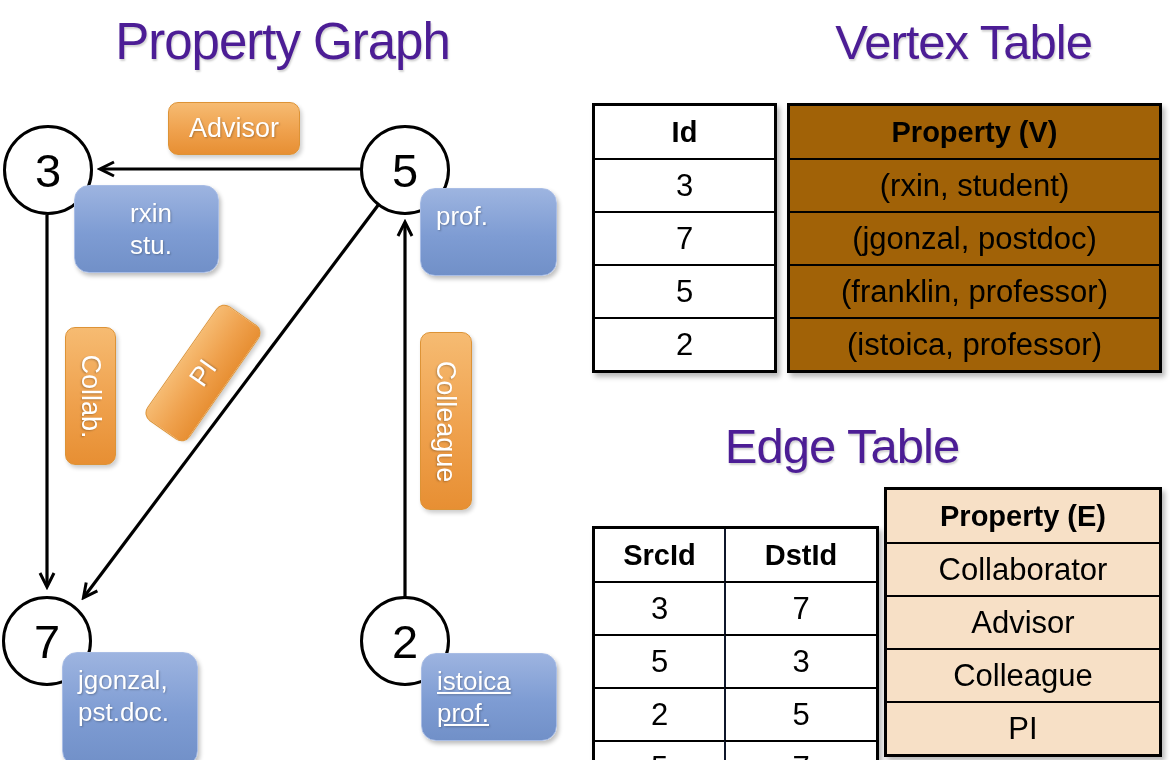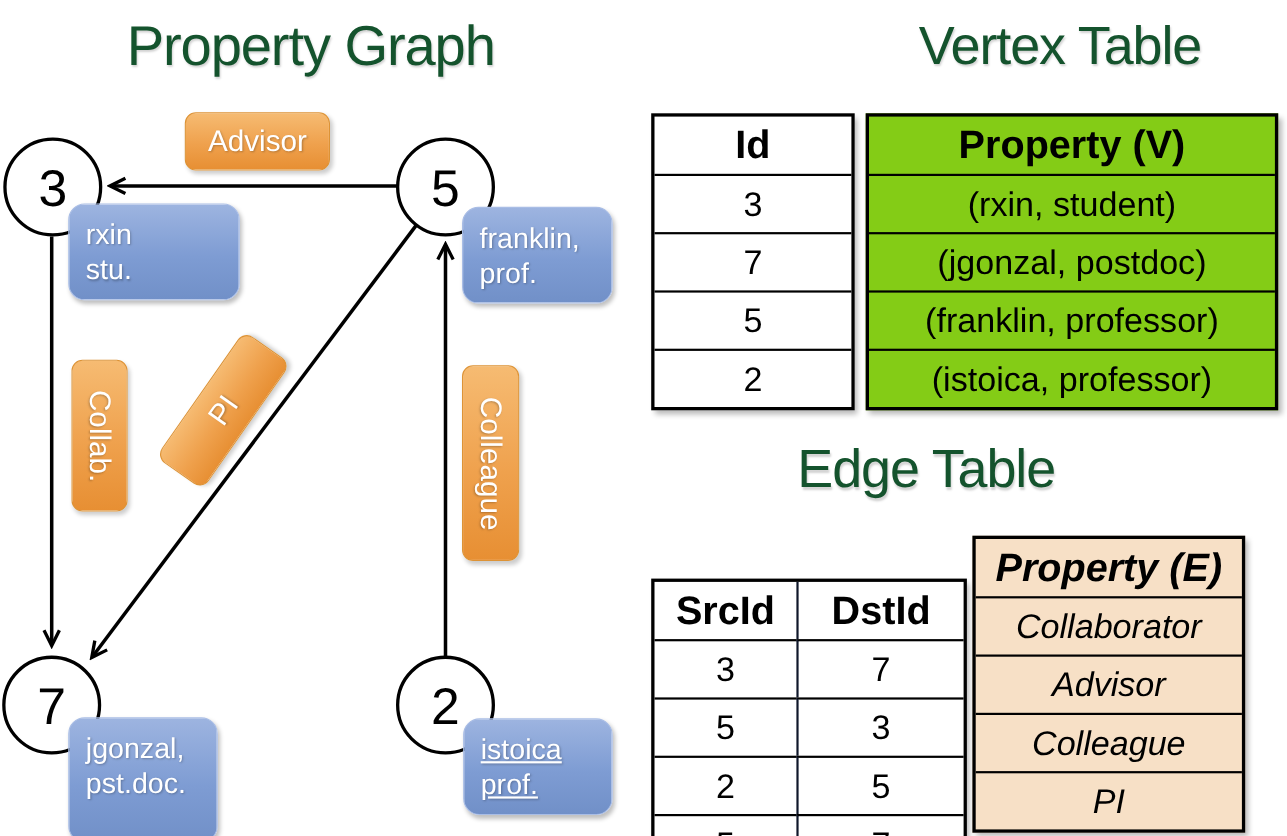--- a/index.html
+++ b/index.html
@@ -1,47 +1,47 @@
 <!DOCTYPE html>
 <html><head>
 <meta charset="utf-8">
 <style>
   html,body{margin:0;padding:0;background:#fff;}
   .canvas{
     position:relative;width:1170px;height:760px;overflow:hidden;background:#fff;
     font-family:"Liberation Sans", sans-serif;color:#000;
   }
   .title{
-    position:absolute;text-align:center;font-size:49px;font-weight:400;color:#14532d;
+    position:absolute;text-align:center;font-size:49px;font-weight:400;color:#4c1d95;
     letter-spacing:-1px;text-shadow:1px 2px 2px rgba(0,0,0,0.18);white-space:nowrap;
   }
   #graph-title{left:10px;top:12px;width:545px;font-size:51px;}
   #vertex-title{left:592px;top:14px;width:500px;text-align:right;}
-  #edge-title{left:592px;top:399px;width:500px;}
+  #edge-title{left:592px;top:418px;width:500px;}
 
   
   #edges-svg{position:absolute;left:0;top:0;width:585px;height:760px;z-index:1;}
   .node{
     position:absolute;width:90px;height:90px;box-sizing:border-box;border:3.5px solid #000;
     border-radius:50%;background:#fff;display:flex;align-items:center;justify-content:center;
     font-size:47px;color:#000;z-index:2;
   }
   #node-3{left:3px;top:125px;}
   #node-5{left:360px;top:125px;}
   #node-7{left:2px;top:596px;}
   #node-2{left:360px;top:596px;}
 
   .vprop{
     position:absolute;box-sizing:border-box;border-radius:15px;z-index:3;
     background:linear-gradient(180deg,#9db4e0 0%,#7e9cd3 55%,#7190c8 100%);
     border:1px solid #a9bde5;box-shadow:2px 3px 4px rgba(0,0,0,0.25);
     color:#fff;font-size:26px;line-height:32px;padding:11px 6px 0 15px;
     text-shadow:1px 1px 2px rgba(0,0,0,0.25);
   }
-  #vprop-rxin{left:62px;top:185px;width:156px;height:88px;}
+  #vprop-rxin{left:74px;top:185px;width:145px;height:88px;text-align:center;}
   #vprop-franklin{left:420px;top:188px;width:137px;height:88px;}
   #vprop-jgonzal{left:62px;top:652px;width:136px;height:114px;}
   #vprop-istoica{left:421px;top:653px;width:136px;height:88px;text-decoration:underline;}
 
   .elabel{
     position:absolute;box-sizing:border-box;border-radius:10px;z-index:3;
     background:linear-gradient(180deg,#f6bb72 0%,#efa14d 55%,#e78f33 100%);
     border:1px solid #dd9336;box-shadow:2px 3px 4px rgba(0,0,0,0.2);
     display:flex;align-items:center;justify-content:center;
     color:#fff;font-size:27px;text-shadow:1px 1px 2px rgba(0,0,0,0.25);
@@ -58,26 +58,26 @@
   #edge-table{left:592px;top:487px;gap:5px;}
   .subtable{
     box-sizing:border-box;border:3px solid #000;background:#fff;height:270px;
     display:grid;box-shadow:3px 4px 5px rgba(0,0,0,0.28);
   }
   .rows5{grid-template-rows:52px 1fr 1fr 1fr 1fr;}
   .cell{
     display:flex;align-items:center;justify-content:center;
     font-size:31px;border-top:2px solid #000;padding:0 4px;white-space:nowrap;
   }
-  .cell.h{font-weight:bold;font-size:36px;border-top:none;}
+  .cell.h{font-weight:bold;font-size:29px;border-top:none;}
   .cell.c2{border-left:2px solid #0f172a;}
   #v-ids{width:185px;}
-  #v-props{width:375px;background:#84cc16;}
+  #v-props{width:375px;background:#a16207;}
   #e-ids{width:287px;grid-template-columns:129px 1fr;margin-top:39px;}
-  #e-props{width:248px;background:#F7E0C6;font-style:italic;}
+  #e-props{width:278px;background:#F7E0C6;}
 </style>
 </head>
 <body>
 
 <div class="canvas">
 
   <div class="title" id="graph-title">Property Graph</div>
   <div class="title" id="vertex-title">Vertex Table</div>
   <div class="title" id="edge-title">Edge Table</div>
 
@@ -104,21 +104,20 @@
     </div>
   <div class="node" id="node-2">
       <span>2</span>
     </div>
 
   <div class="vprop" id="vprop-rxin">
     <div>rxin</div>
     <div>stu.</div>
   </div>
   <div class="vprop" id="vprop-franklin">
-    <div>franklin,</div>
     <div>prof.</div>
   </div>
   <div class="vprop" id="vprop-jgonzal">
     <div>jgonzal,</div>
     <div>pst.doc.</div>
   </div>
   <div class="vprop" id="vprop-istoica">
     <div>istoica</div>
     <div>prof.</div>
   </div>

